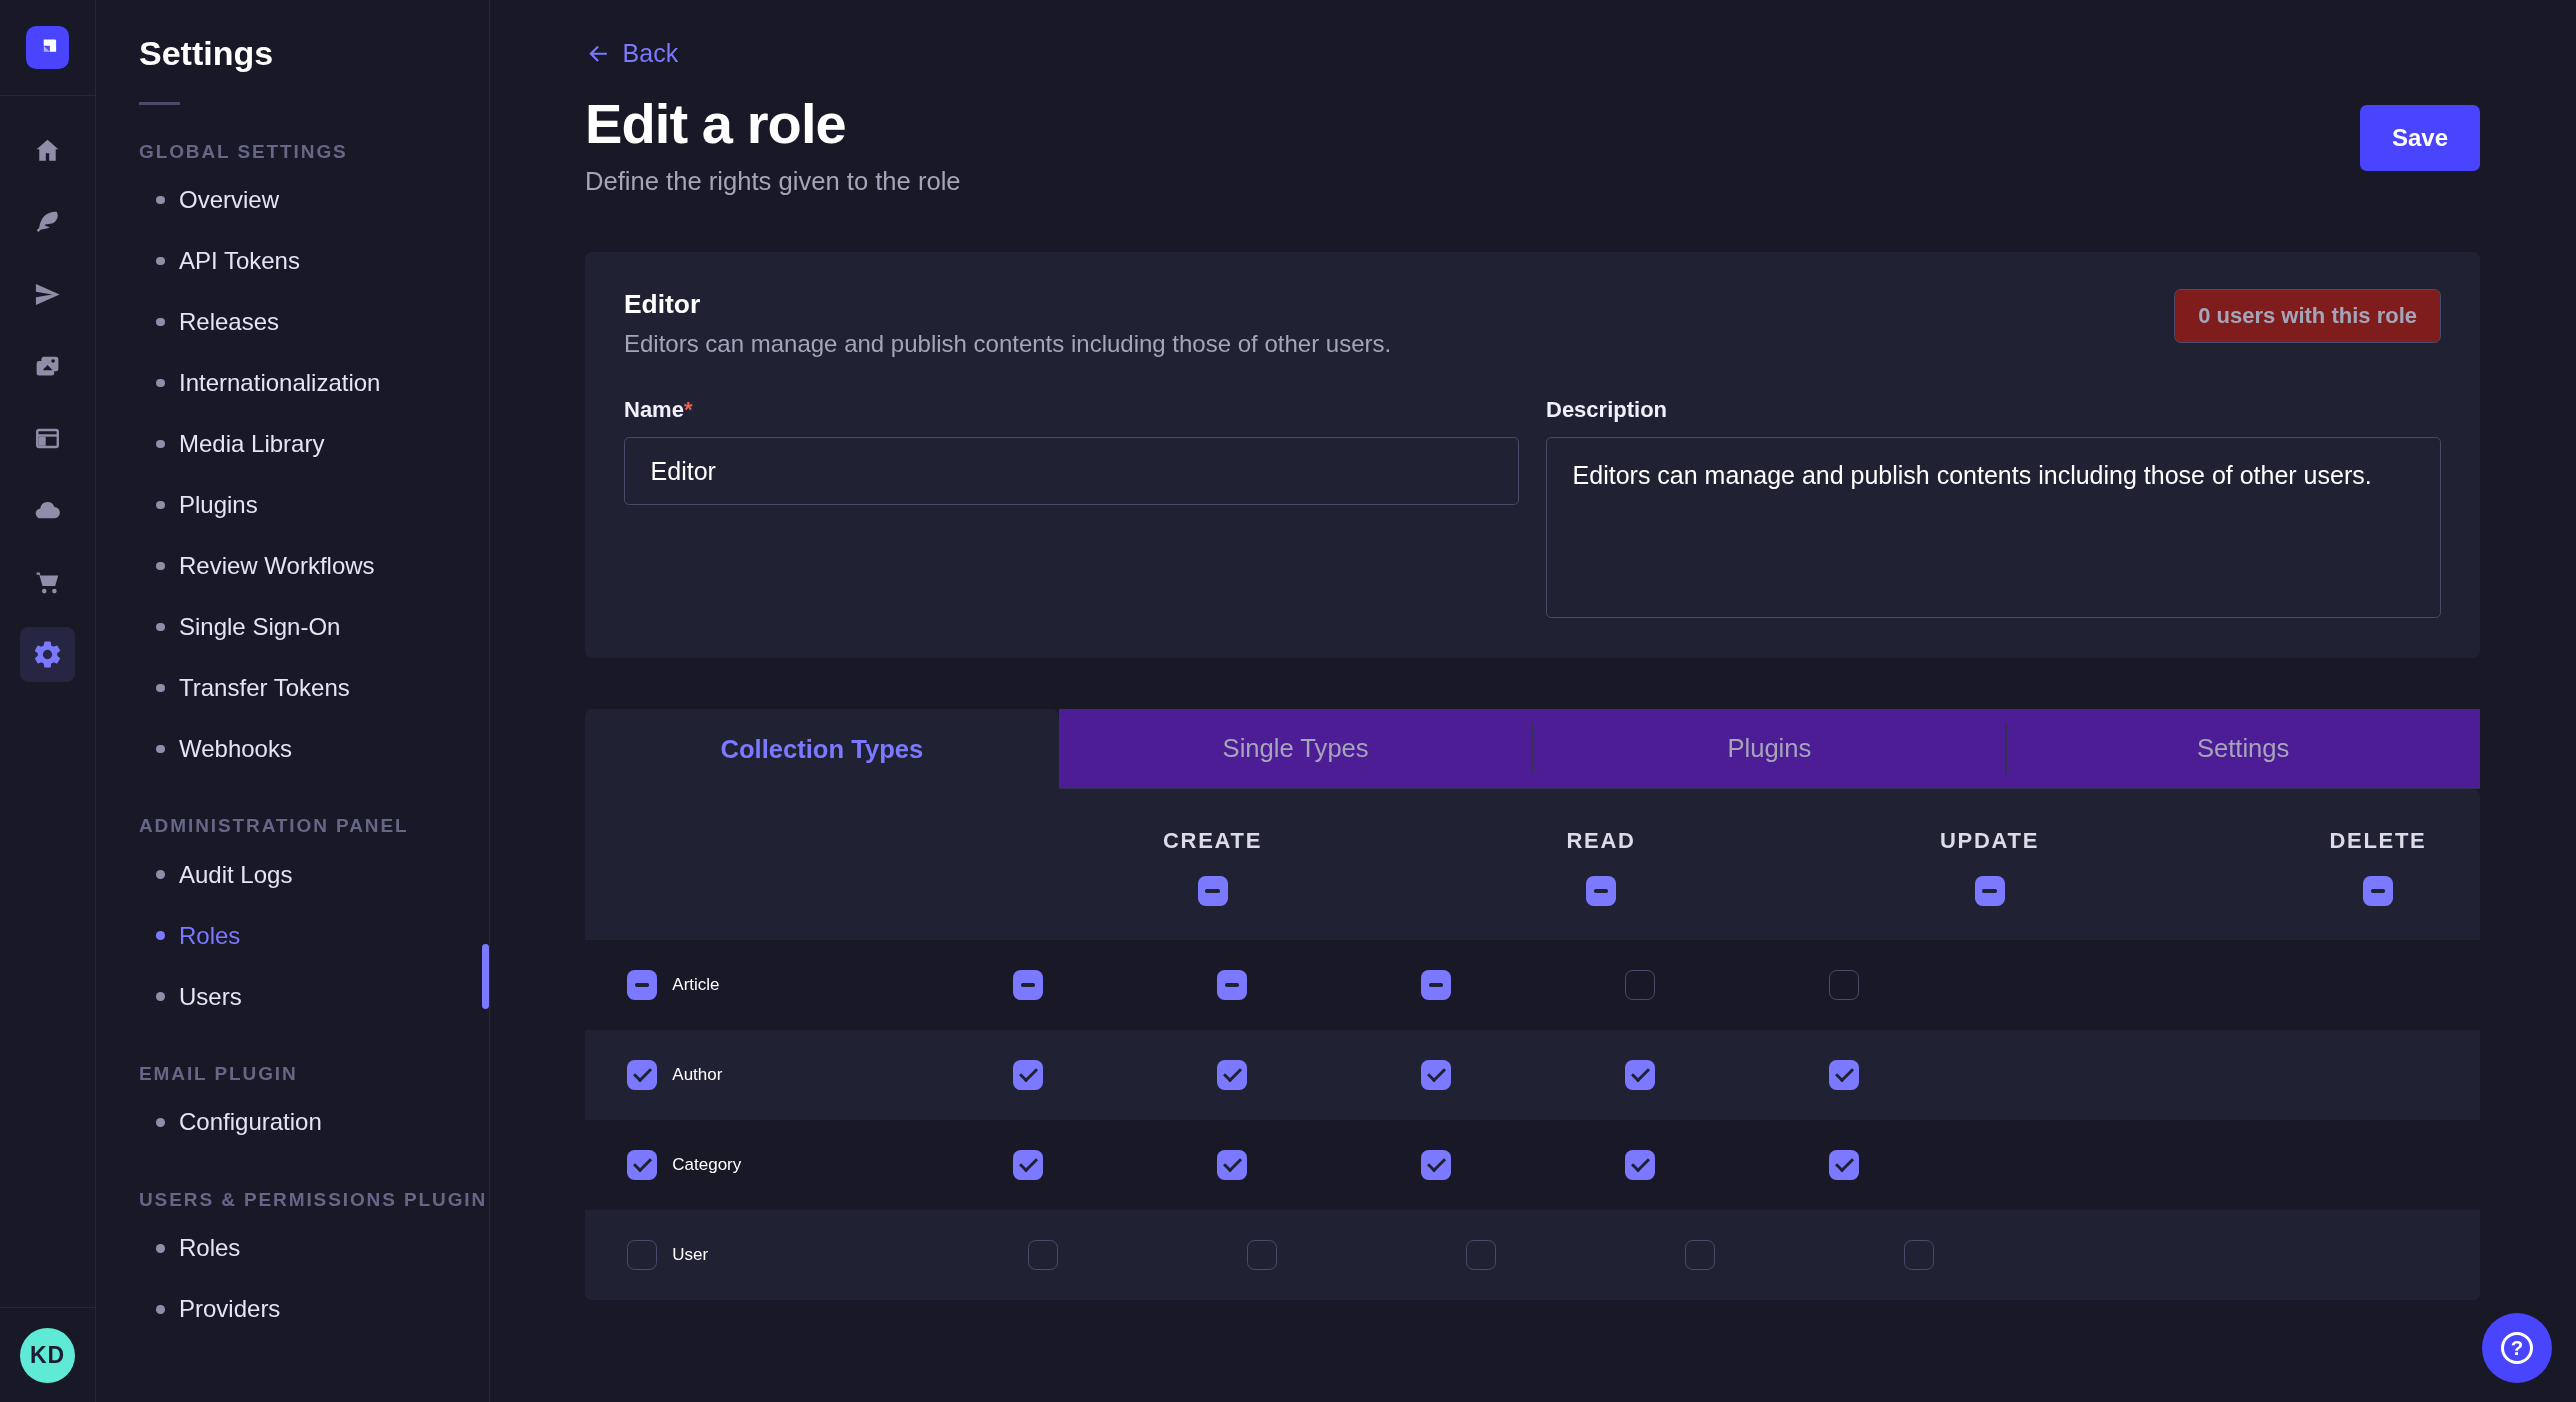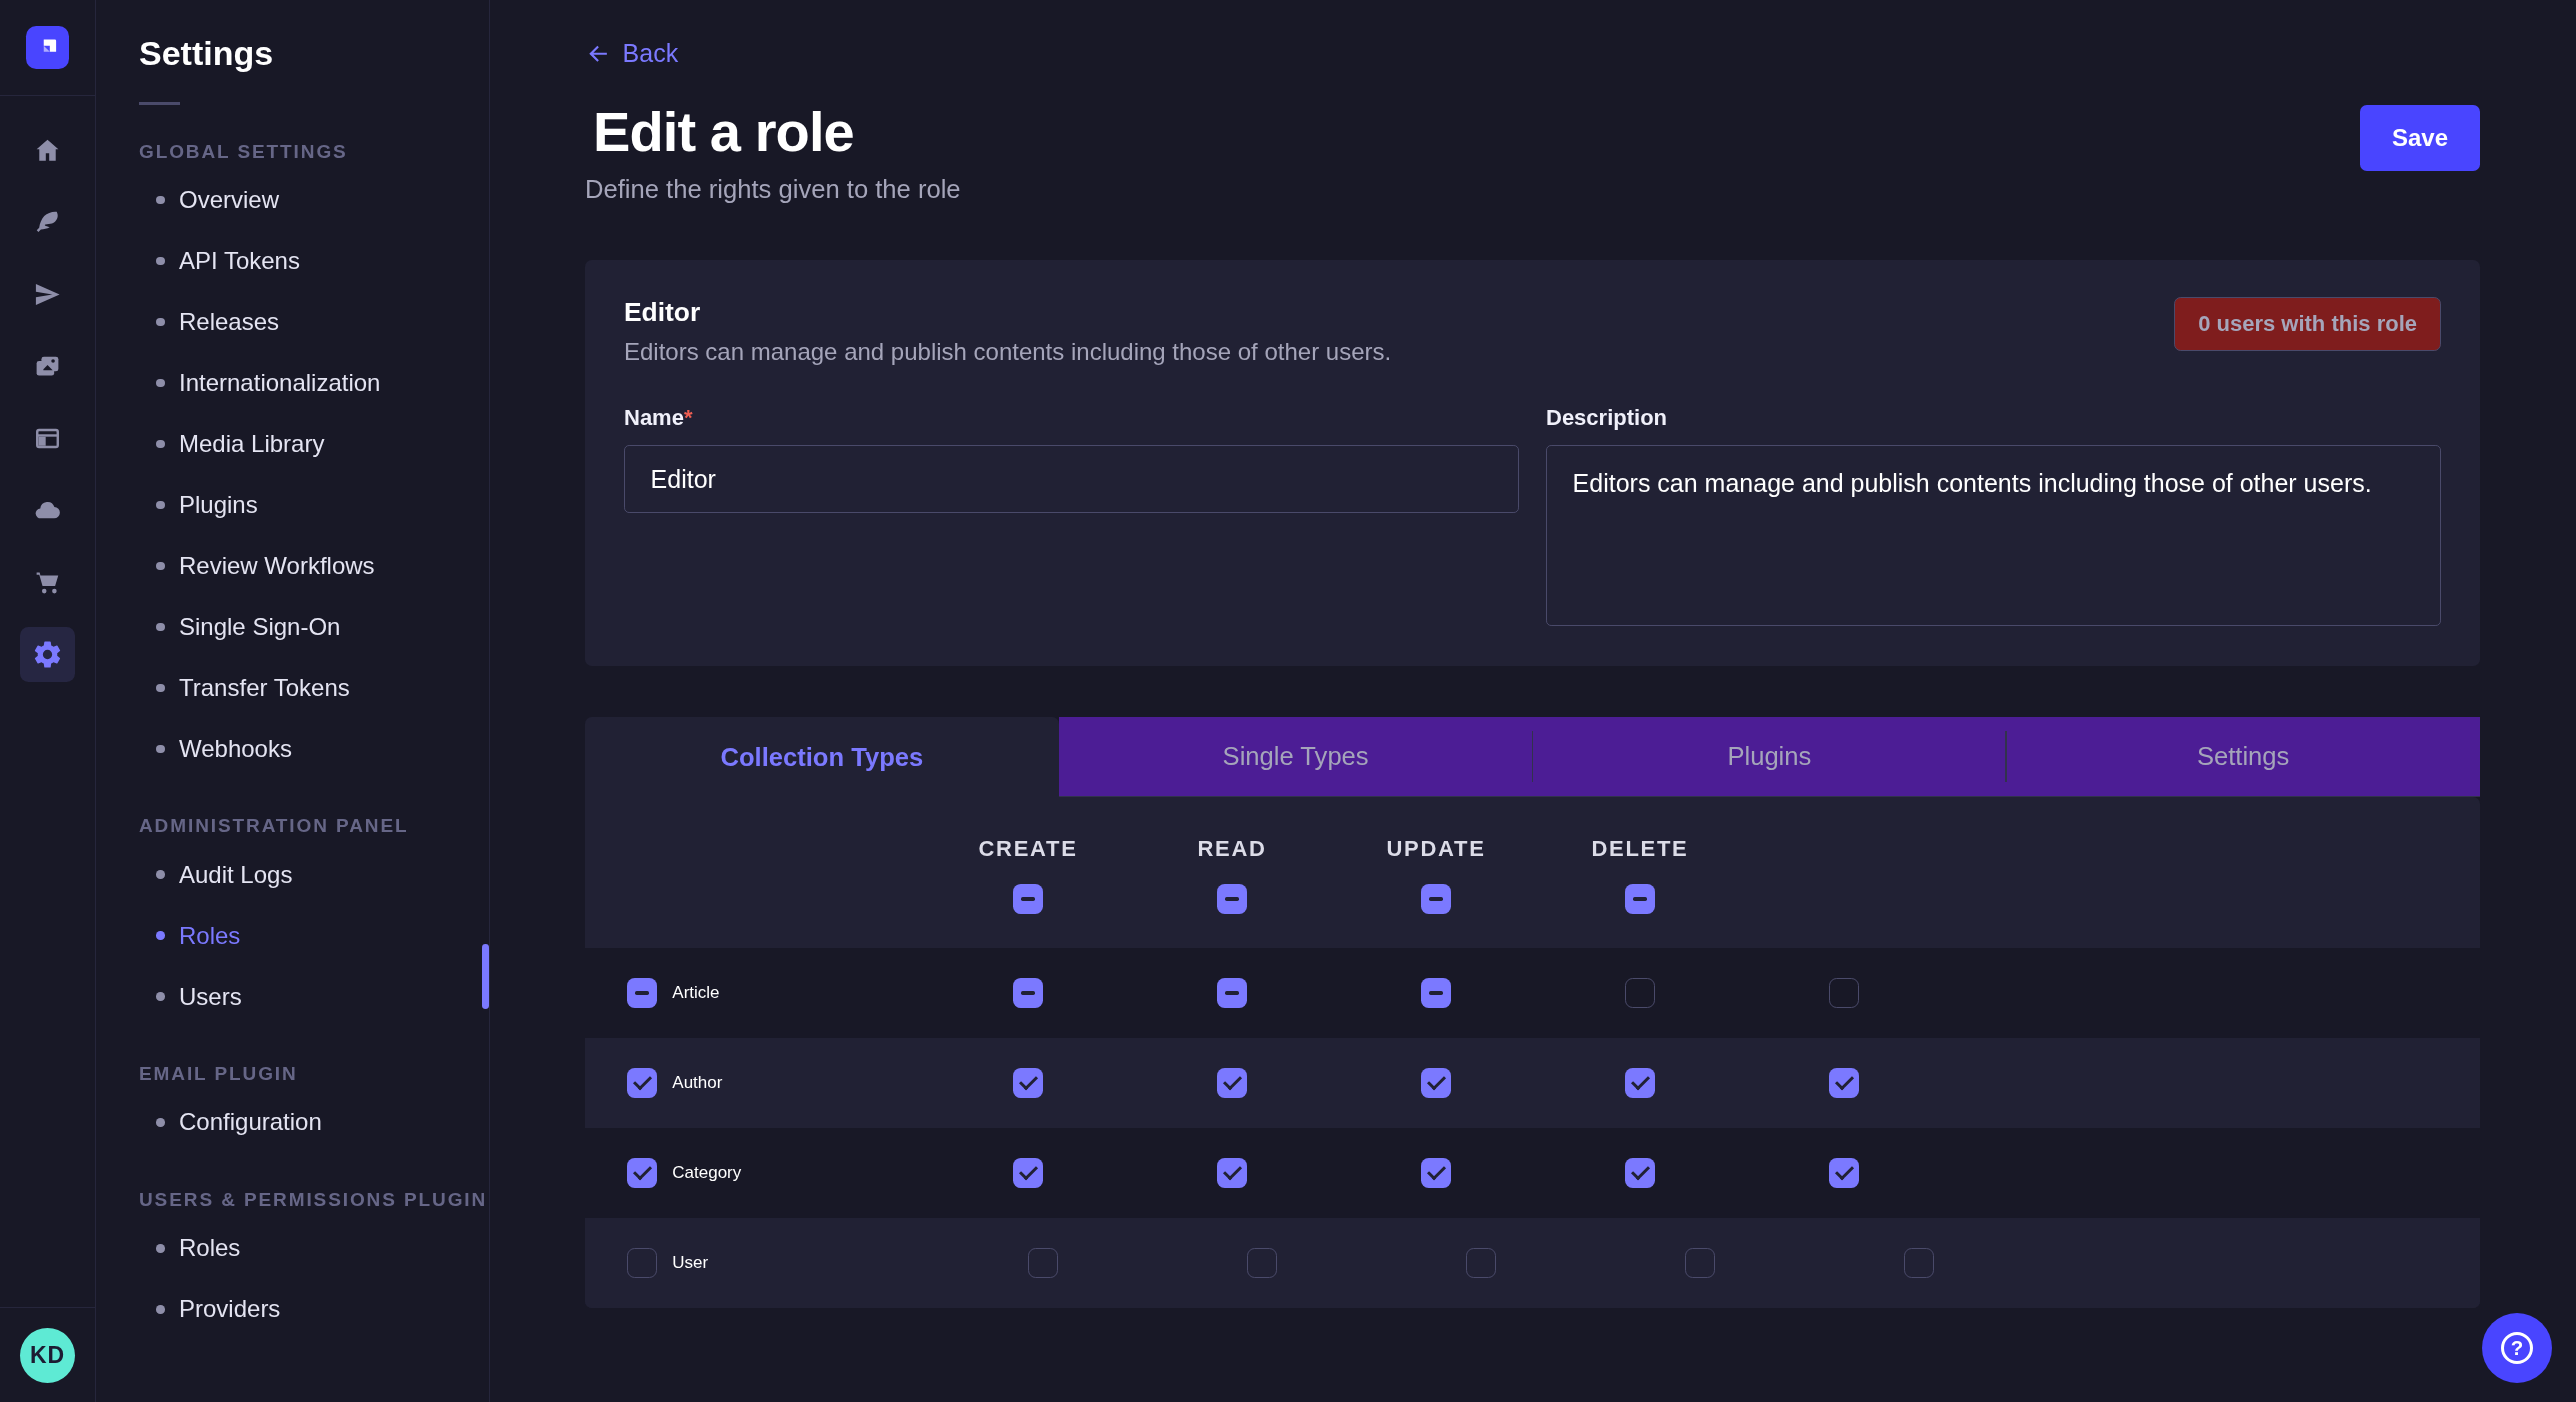--- a/index.html
+++ b/index.html
@@ -33,21 +33,21 @@
   .nav-item { display:flex; align-items:center; gap:14.5px; height:61px; padding-left:17px; font-size:24px; color:#e4e4f2; cursor:pointer; }
   .bullet { width:8.5px; height:8.5px; border-radius:50%; background:#8e8ea9; flex:0 0 auto; }
   .nav-item[data-state="active"] { color:#7b79ff; }
   .nav-item[data-state="active"] .bullet { background:#7b79ff; }
   .active-indicator { position:absolute; right:0; top:944px; width:6.8px; height:65px; background:#7b79ff; border-radius:3.4px; }
 
   
   .main { flex:1; padding:39px 96px 0 95px; position:relative; }
   .back-row { display:inline-flex; align-items:center; gap:12px; color:#7b79ff; font-size:25px; cursor:pointer; }
   .page-head { display:flex; justify-content:space-between; align-items:flex-start; margin-top:25.6px; }
-  .page-title { font-size:56px; font-weight:800; letter-spacing:-0.9px; margin:8px; line-height:1.05; }
+  .page-title { font-size:56px; font-weight:800; letter-spacing:-0.9px; margin:0; line-height:1.05; }
   .page-sub { font-size:25.6px; color:#a5a5ba; margin-top:13.6px; }
   .save-btn { margin-top:10.2px; background:#4945ff; color:#fff; border:none; border-radius:6.8px; font-family:inherit; font-size:24px; font-weight:700; padding:19px 32px; cursor:pointer; }
 
   
   .role-card { margin-top:56px; background:#212134; border-radius:6.8px; padding:37px 39px 37px 39px; }
   .card-head { display:flex; justify-content:space-between; align-items:flex-start; }
   .card-title { font-size:26.4px; font-weight:700; }
   .card-desc { font-size:24px; color:#a5a5ba; margin-top:10.2px; }
   .users-badge { background:#7f1d1d; border:1.7px solid #4a4a6a; border-radius:6.8px; padding:12.8px 23px; font-size:22px; font-weight:600; color:#a5a5ba; white-space:nowrap; }
   .fields { display:flex; gap:27px; margin-top:39px; }
@@ -61,21 +61,21 @@
   .text-input { height:68px; padding:0 25.6px; }
   .textarea { height:181px; padding:20.4px 25.6px; resize:none; line-height:1.4; }
 
   
   .perm-card { margin-top:51px; }
   .tabs { display:flex; }
   .tab { flex:1; height:80px; display:flex; align-items:center; justify-content:center; font-size:25.6px; color:#a5a5ba; background:#4c1d95; border-bottom:1.7px solid #32324d; position:relative; cursor:pointer; }
   .tab:nth-child(n+3)::before { content:""; position:absolute; left:-0.9px; top:13.6px; bottom:13.6px; width:1.7px; background:#32324d; }
   .tab[data-state="active"] { background:#212134; color:#7b79ff; font-weight:600; border-bottom:none; border-radius:6.8px 6.8px 0 0; }
   .panel { background:#212134; border-radius:0 6.8px 6.8px 6.8px; }
-  .perm-head { display:flex; padding:39px 0 34px 0; }
+  .perm-head { display:flex; padding:39px 0 34px 0;justify-content:space-between; }
   .label-col { width:341px; min-width:341px; padding-left:42px; display:flex; align-items:center; gap:15.3px; }
   .pcol { width:204px; min-width:204px; display:flex; flex-direction:column; align-items:center; gap:22px; }
   .pcol-label { font-size:22px; font-weight:600; letter-spacing:1.7px; color:#dcdce8; }
   .perm-row { display:flex; align-items:center; height:90px; }
   .perm-row.dark { background:#181826; }
   .perm-row.light { background:#212134; }
   .perm-row:last-child { border-radius:0 0 6.8px 6.8px;gap:15px; }
   .row-label { font-size:17px; color:#ffffff; }
   .pcell { width:204px; min-width:204px; display:flex; justify-content:center; }
 

